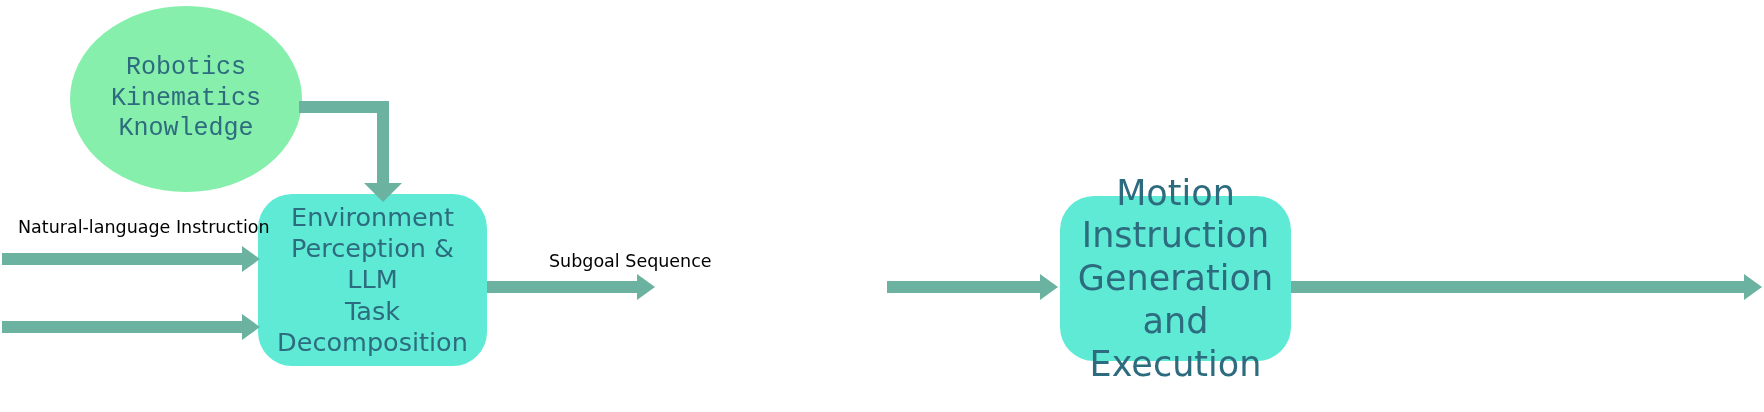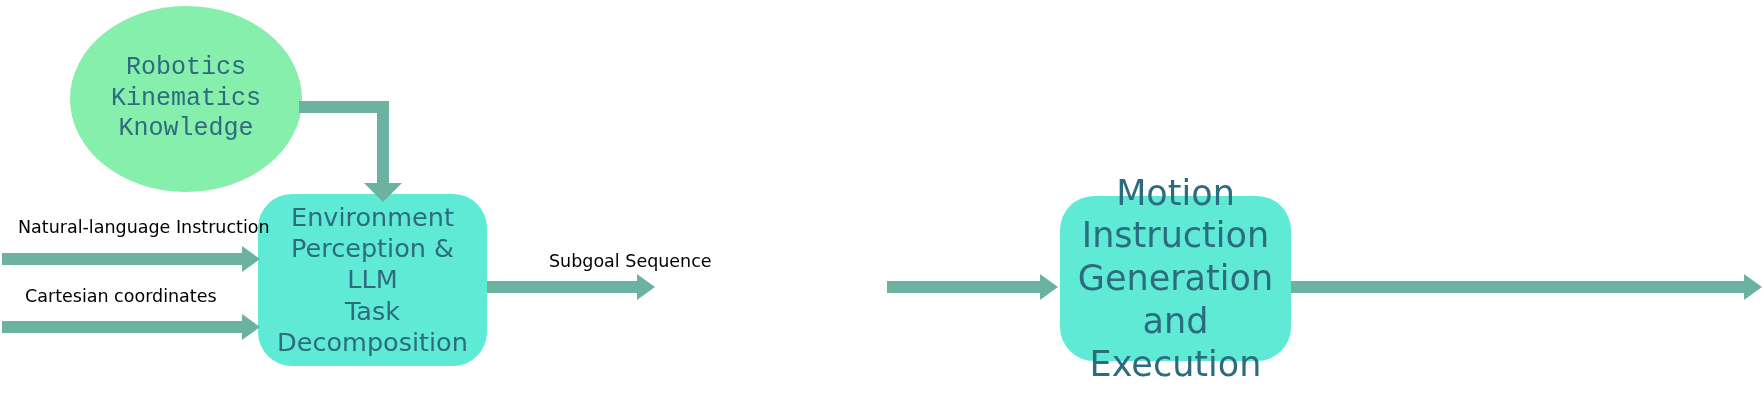--- a/index.html
+++ b/index.html
@@ -119,21 +119,20 @@
     <div id="elbow-v" class="elbow-seg"></div>
     <div id="elbow-head"></div>
   </div>
 
   <div class="edge-label" style="left:18px; top:219px;">Natural-language Instruction</div>
   <div class="arrow" style="left:2px; top:253px;">
     <div class="shaft" style="width:240px;"></div>
     <div class="head" style="left:240px;"></div>
   </div>
 
-  <div class="edge-label" style="left:25px; top:288px;">Cartesian coordinates</div>
   <div class="arrow" style="left:2px; top:321px;">
     <div class="shaft" style="width:240px;"></div>
     <div class="head" style="left:240px;"></div>
   </div>
 
   <div class="edge-label" style="left:501px; top:253px;margin-left:48px;">Subgoal Sequence</div>
   <div class="arrow" style="left:487px; top:281px;">
     <div class="shaft" style="width:150px;"></div>
     <div class="head" style="left:150px;"></div>
   </div>

